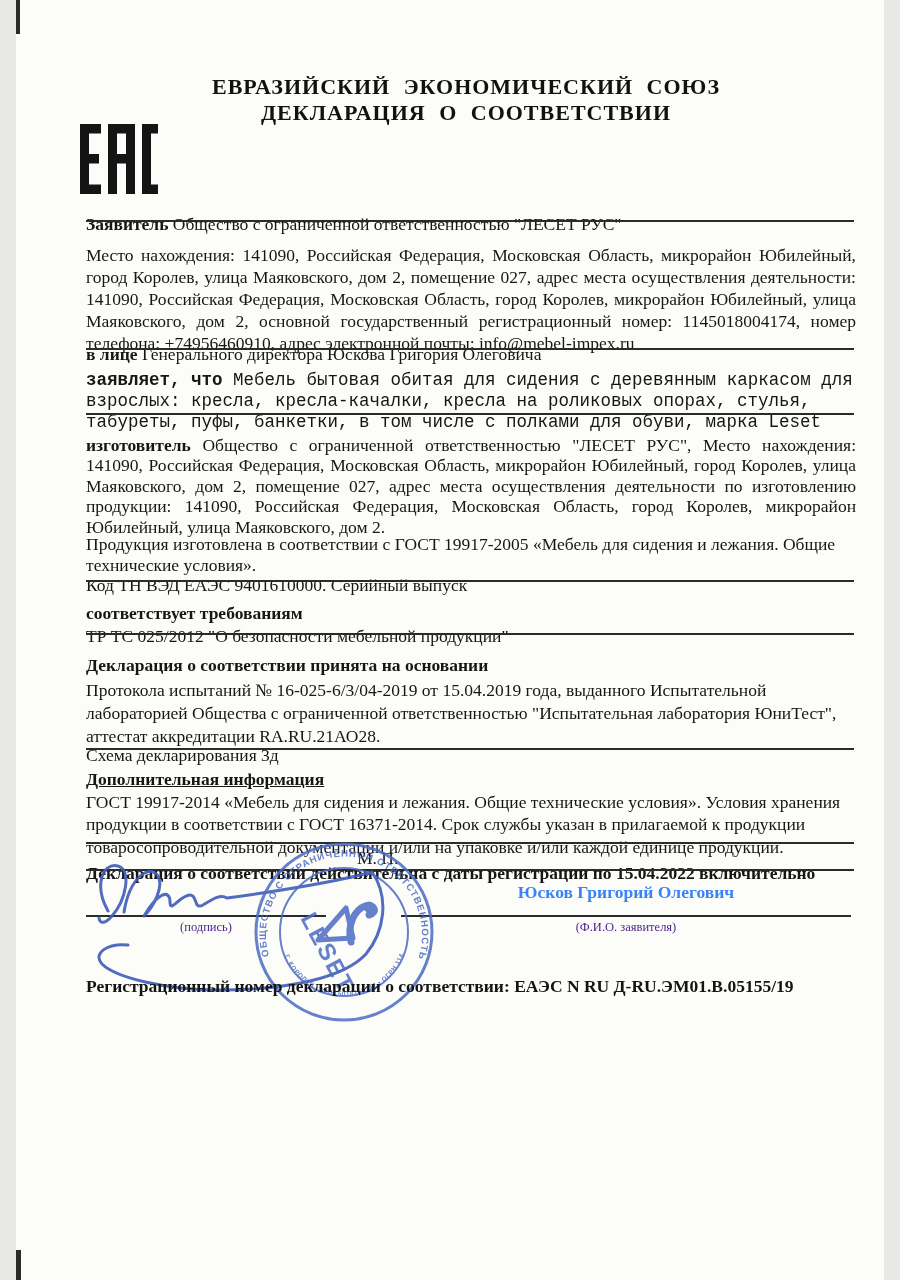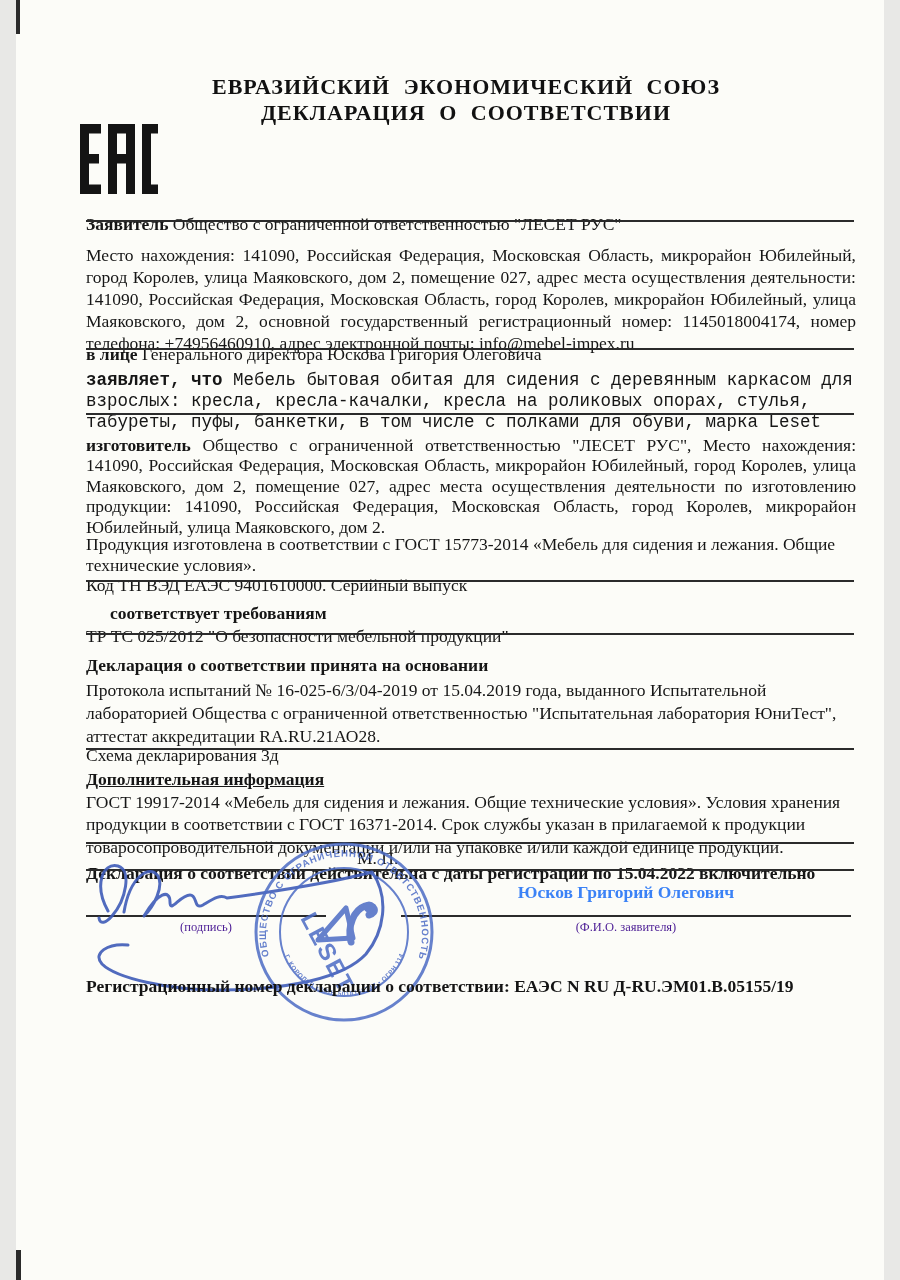--- a/index.html
+++ b/index.html
@@ -78,25 +78,25 @@
   <div class="rule" style="top:220px;"></div>
 
   <p class="block just" style="top:226px;line-height:22px;">Место нахождения: 141090, Российская Федерация, Московская Область, микрорайон Юбилейный, город Королев, улица Маяковского,  дом 2, помещение 027, адрес места осуществления деятельности: 141090, Российская Федерация, Московская Область, город Королев, микрорайон Юбилейный, улица Маяковского,  дом 2, основной государственный регистрационный номер: 1145018004174, номер телефона: +74956460910, адрес электронной почты: info@mebel-impex.ru</p>
   <p class="block" style="top:326px;"><span class="b">в лице</span> <span>Генерального директора Юскова Григория Олеговича</span></p>
   <div class="rule" style="top:348px;"></div>
 
   <p class="block" style="top:352px;line-height:21px;font-family:Liberation Mono, monospace;"><span class="b">заявляет, что</span> <span>Мебель бытовая обитая для сидения с деревянным каркасом для взрослых: кресла, кресла-качалки, кресла на роликовых опорах, стулья, табуреты, пуфы, банкетки, в том числе с полками для обуви, марка Leset</span></p>
   <div class="rule" style="top:413px;"></div>
 
   <p class="block just" style="top:417px;line-height:20.5px;"><span class="b">изготовитель</span> <span>Общество с ограниченной ответственностью "ЛЕСЕТ РУС", Место нахождения: 141090, Российская Федерация, Московская Область, микрорайон Юбилейный, город Королев, улица Маяковского, дом 2, помещение 027, адрес места осуществления деятельности по изготовлению продукции: 141090, Российская Федерация, Московская Область, город Королев, микрорайон Юбилейный, улица Маяковского, дом 2.</span></p>
-  <p class="block" style="top:516px;line-height:21px;">Продукция изготовлена в соответствии с ГОСТ 15773-2014 «Мебель для сидения и лежания. Общие технические условия».</p>
+  <p class="block" style="top:516px;line-height:21px;">Продукция изготовлена в соответствии с ГОСТ 19917-2005 «Мебель для сидения и лежания. Общие технические условия».</p>
   <p class="block" style="top:557px;">Код ТН ВЭД ЕАЭС 9401610000. Серийный выпуск</p>
   <div class="rule" style="top:580px;"></div>
 
-  <p class="block b" style="top:585px;margin-left:24px;">соответствует требованиям</p>
+  <p class="block b" style="top:585px;">соответствует требованиям</p>
   <p class="block" style="top:608px;">ТР ТС 025/2012 "О безопасности мебельной продукции"</p>
   <div class="rule" style="top:633px;"></div>
 
   <p class="block b" style="top:637px;">Декларация о соответствии принята на основании</p>
   <p class="block" style="top:661px;line-height:23px;">Протокола испытаний № 16-025-6/3/04-2019 от 15.04.2019 года, выданного Испытательной лабораторией Общества с ограниченной ответственностью "Испытательная лаборатория ЮниТест", аттестат аккредитации RA.RU.21АО28.</p>
   <p class="block" style="top:727px;">Схема декларирования 3д</p>
   <div class="rule" style="top:748px;"></div>
 
   <p class="block b" style="top:751px;text-decoration:underline;">Дополнительная информация</p>
   <p class="block" style="top:773px;line-height:22.5px;">ГОСТ 19917-2014 «Мебель для сидения и лежания. Общие технические условия».  Условия хранения продукции в соответствии с ГОСТ 16371-2014. Срок службы указан в прилагаемой к продукции товаросопроводительной документации и/или на упаковке и/или каждой единице продукции.</p>

